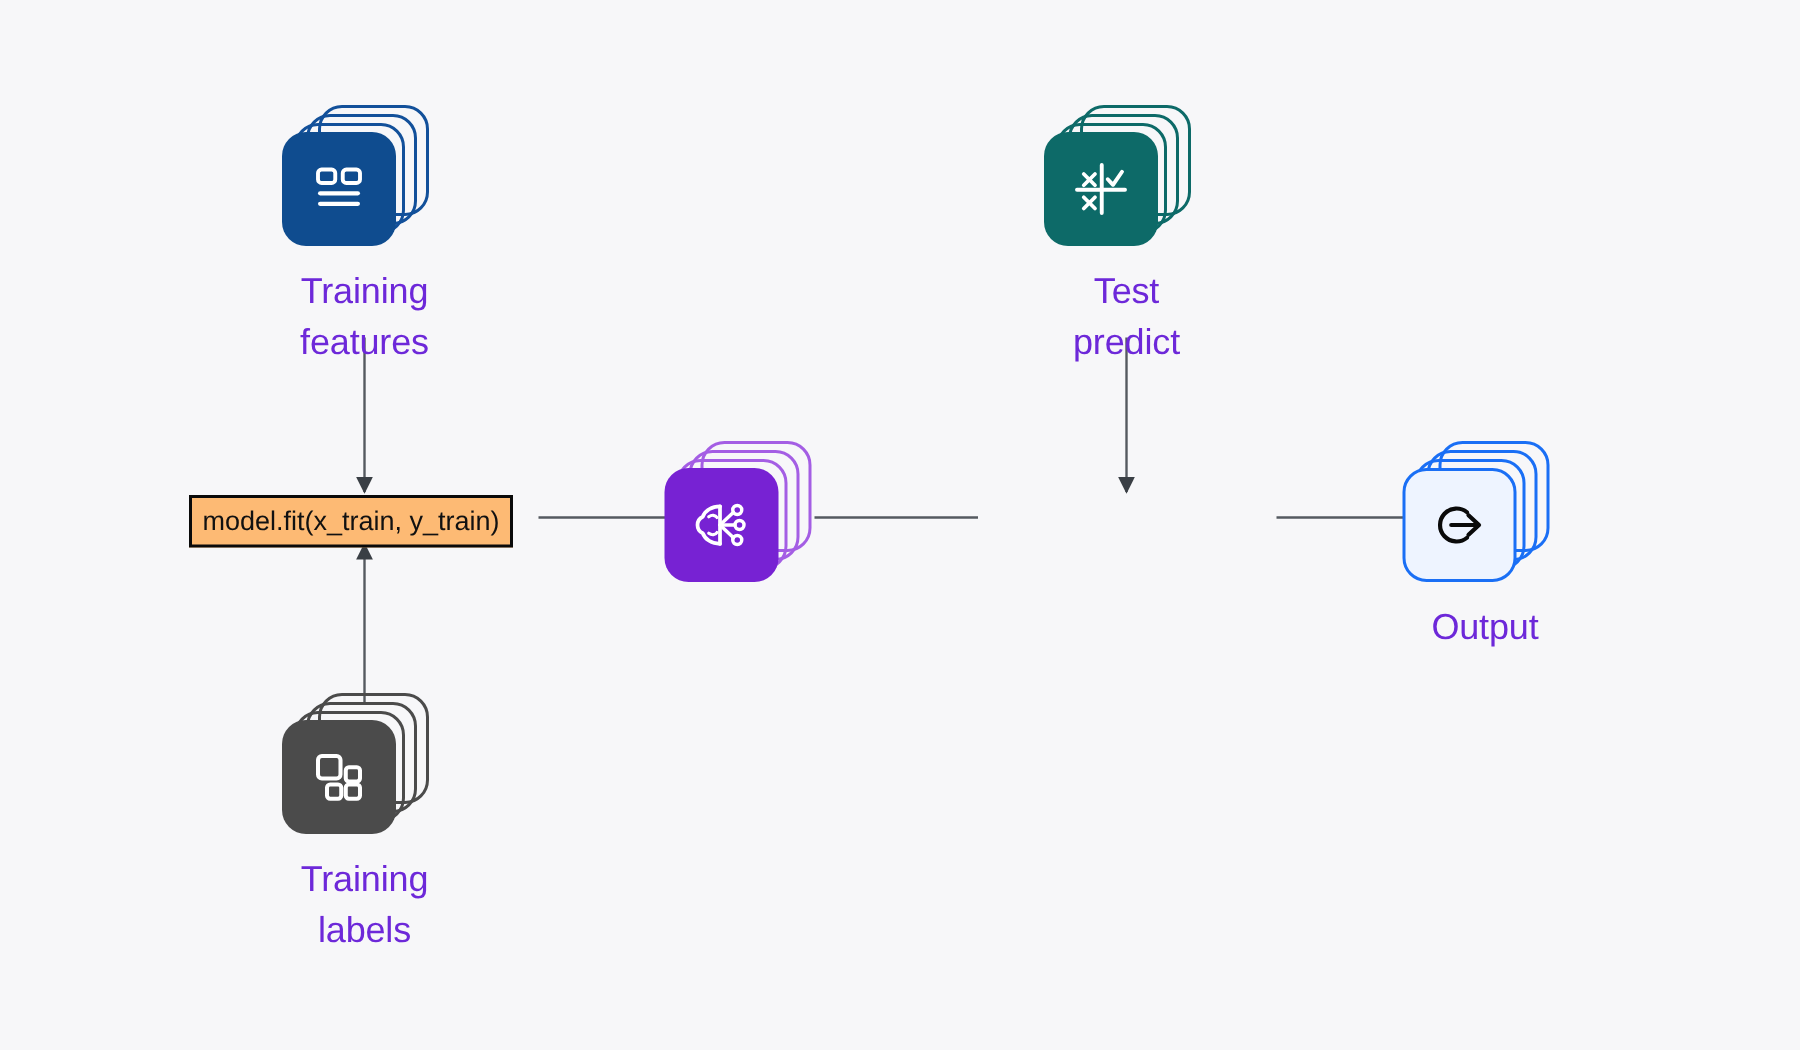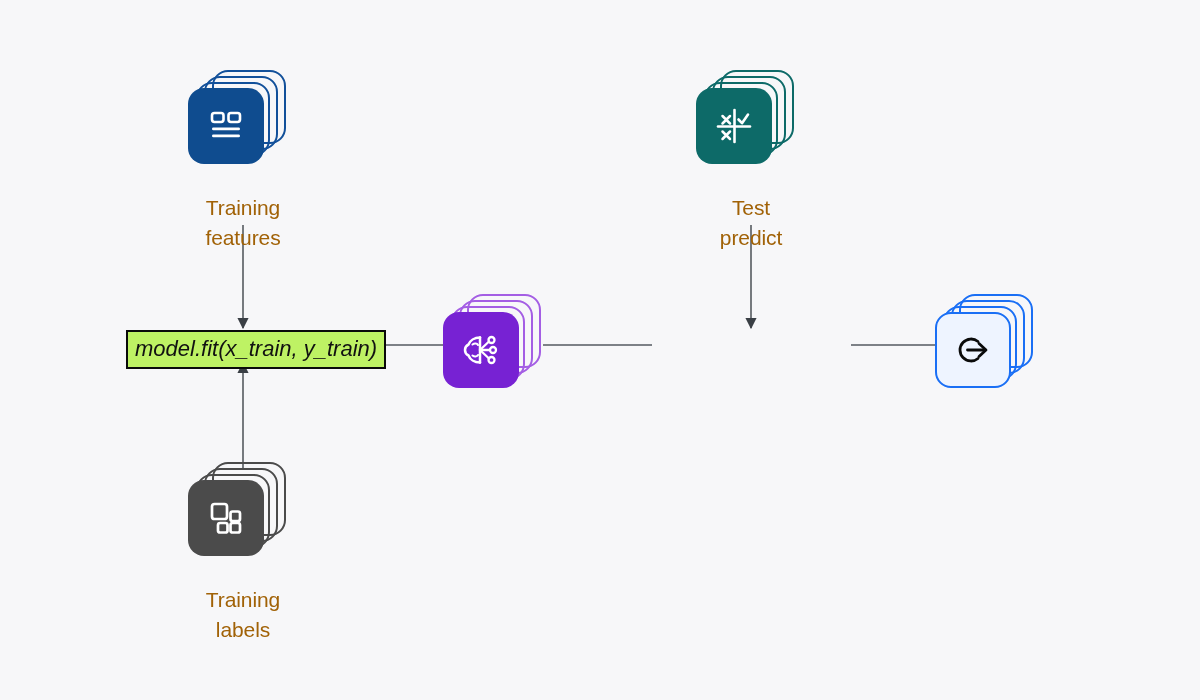--- a/index.html
+++ b/index.html
@@ -60,41 +60,40 @@
     width: 76px;
     height: 76px;
     border-radius: 16px;
     box-sizing: border-box;
     display: flex;
     align-items: center;
     justify-content: center;
   }
 
   .caption {
-    margin-top: 27px;
-    font-size: 21px;
+    margin-top: 12px;
+    font-size: 24px;
     line-height: 1.42;
-    color: #a16207;
+    color: #6d28d9;
     letter-spacing: -0.1px;
     white-space: pre-line;
   }
 
   
   .codebox {
     position: absolute;
     border: 2px solid #0a0a0a;
-    background: #bef264;
+    background: #fdba74;
     color: #111;
     font-family: "Liberation Sans", "DejaVu Sans", sans-serif;
-    font-size: 22px;
+    font-size: 18px;
     line-height: 1;
     padding: 6px 7px 7px 7px;
     white-space: nowrap;
     box-sizing: border-box;
-    font-style: italic;
   }
 </style>
 </head>
 <body>
 
 <div id="canvas">
 
   <svg id="wires" viewBox="0 0 1200 700">
     <defs>
       <marker id="arrow" viewBox="0 0 10 10" refX="9" refY="5" markerWidth="7" markerHeight="7" orient="auto-start-reverse">
@@ -210,18 +209,19 @@
       <div class="sheet s2" style="border-color:#1a6ff5;"></div>
       <div class="sheet s1" style="border-color:#1a6ff5;"></div>
       <div class="tile" style="background:#eef4ff; border:2.4px solid #1a6ff5;">
         <svg width="42" height="42" viewBox="0 0 42 42">
           <path d="M 26 12.5 A 11 11 0 1 0 26 29.5" fill="none" stroke="#0a0a0a" stroke-width="2.8" stroke-linecap="round"></path>
           <line x1="15.5" y1="21" x2="33" y2="21" stroke="#0a0a0a" stroke-width="2.8" stroke-linecap="round"></line>
           <path d="M 27 14.5 L 34 21 L 27 27.5" fill="none" stroke="#0a0a0a" stroke-width="2.8" stroke-linecap="round" stroke-linejoin="round"></path>
         </svg>
       </div>
     </div>
+    <div class="caption">Output</div>
   </div>
 
   <div class="codebox" style="left:126px; top:330px;">model.fit(x_train, y_train)</div>
 
 
 </div>
 
 </body></html>

